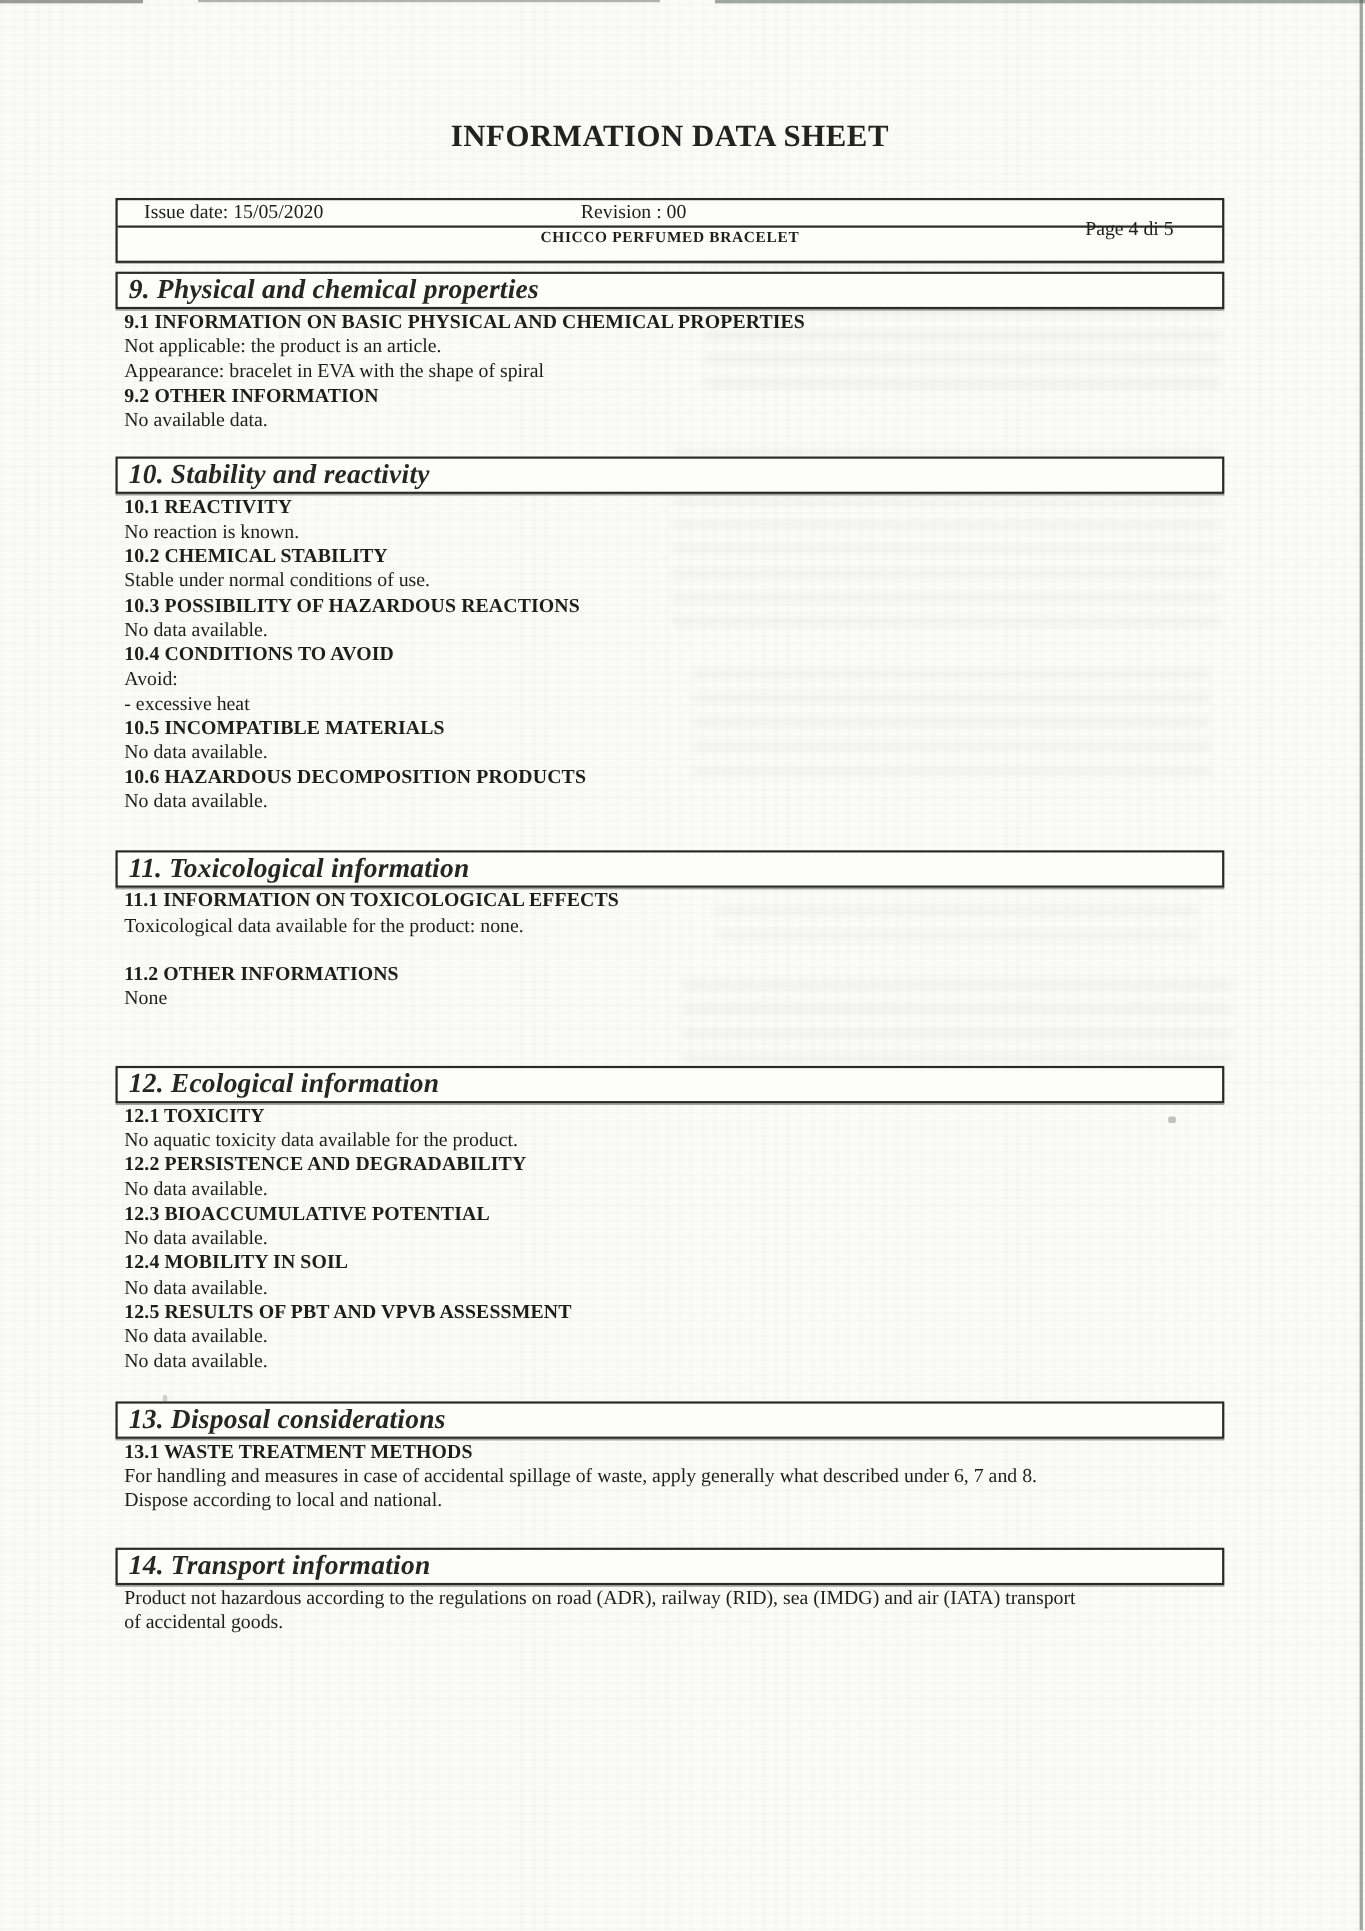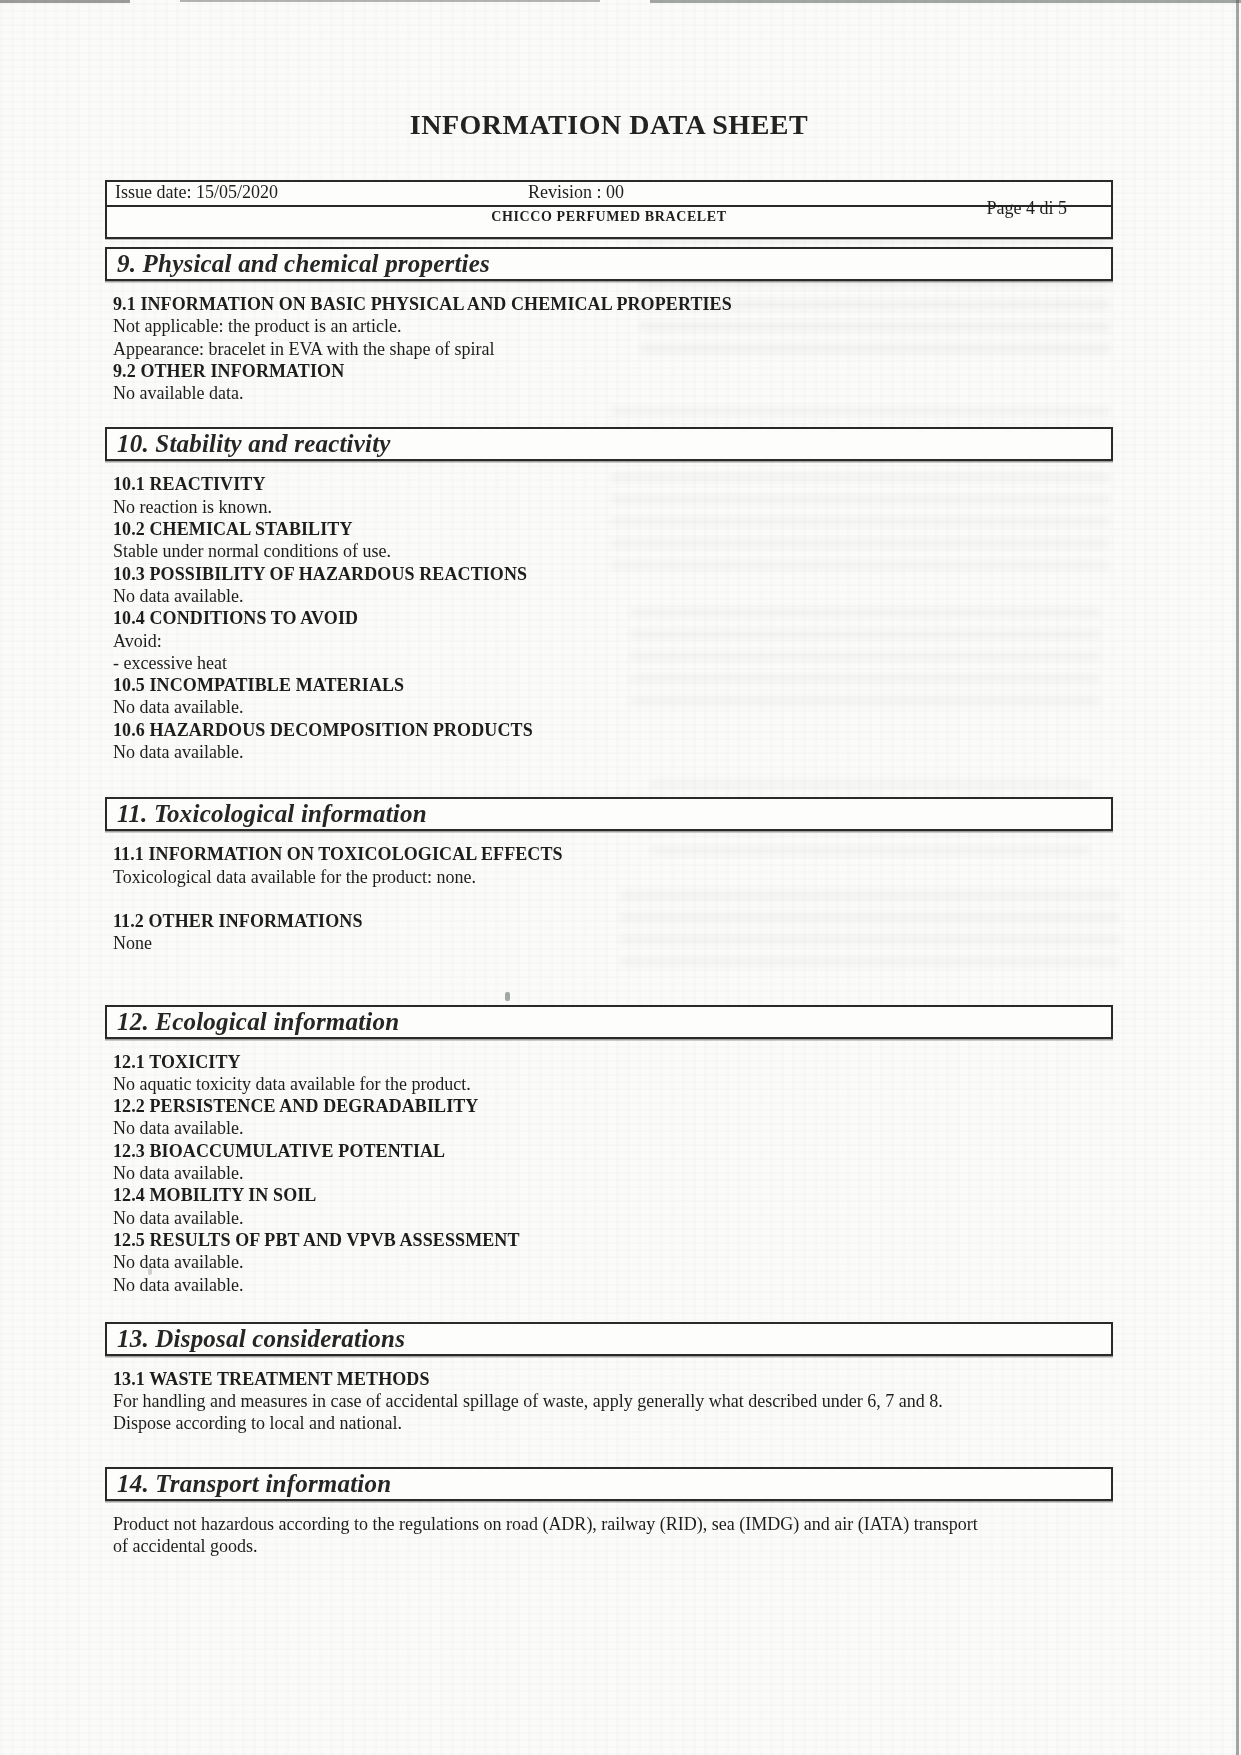--- a/index.html
+++ b/index.html
@@ -45,21 +45,21 @@
     border: 2px solid #2a2a2a;
     background: #fdfdfc;
     box-shadow: 0 1px 0 rgba(60,60,60,.35);
   }
   .hrow1 {
     position: relative;
     height: 23px;
     border-bottom: 2px solid #2a2a2a;
     font-size: 18px;
   }
-  .hcell-issue { position: absolute; left: 8px; top: 0; }
+  .hcell-issue { position: absolute; left: 24px; top: 0; }
   .hcell-rev   { position: absolute; left: 0; width: 938px; top: 0; text-align: center; }
   .hcell-page  { position: absolute; right: 44px; top: 16px; }
   .hrow2 {
     height: 28px;
     padding-top: 2px;
     text-align: center;
     font-weight: bold;
     font-size: 14px;
     letter-spacing: 0.6px;
   }
@@ -73,21 +73,21 @@
   }
   .secbox h2 {
     margin: 0;
     font-size: 25px;
     line-height: 28px;
     font-weight: bold;
     font-style: italic;
     color: #262626;
     letter-spacing: 0.2px;
   }
-  .seclines { margin-top: 12px; }
+  .seclines { margin-top: 0; }
   .ln {
     margin: 0;
     padding-left: 8px;
     font-size: 18px;
     line-height: 22.3px;
     height: 22.3px;
     white-space: nowrap;
     color: #1d1d1d;
   }
   .b { font-weight: bold; letter-spacing: 0.1px; }

